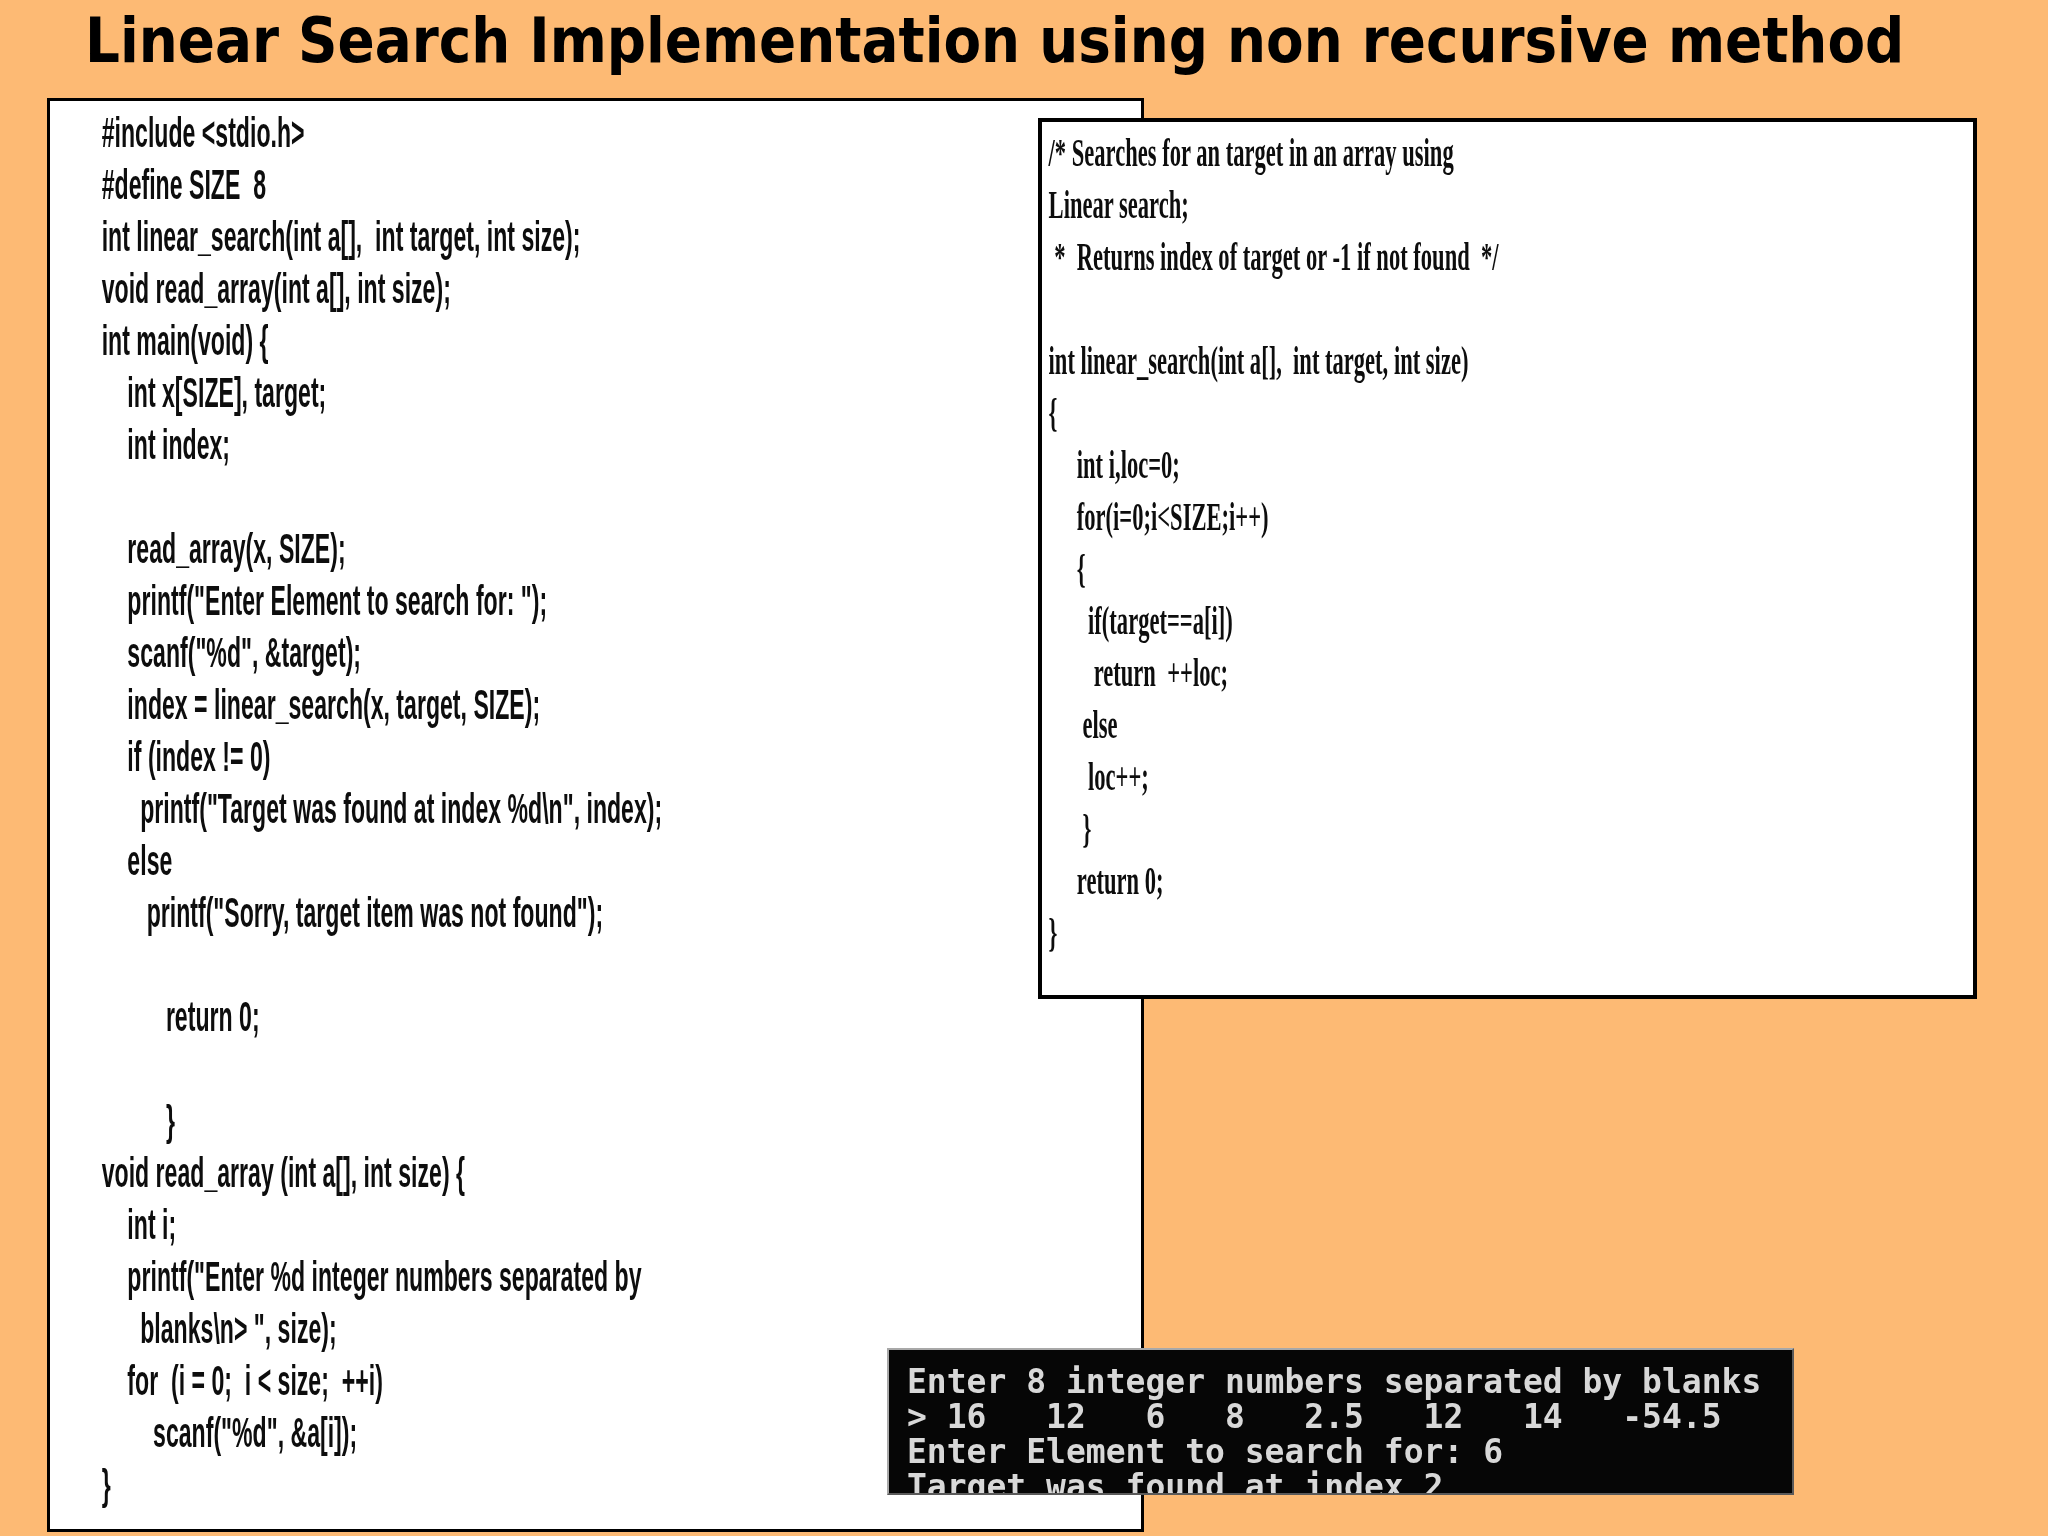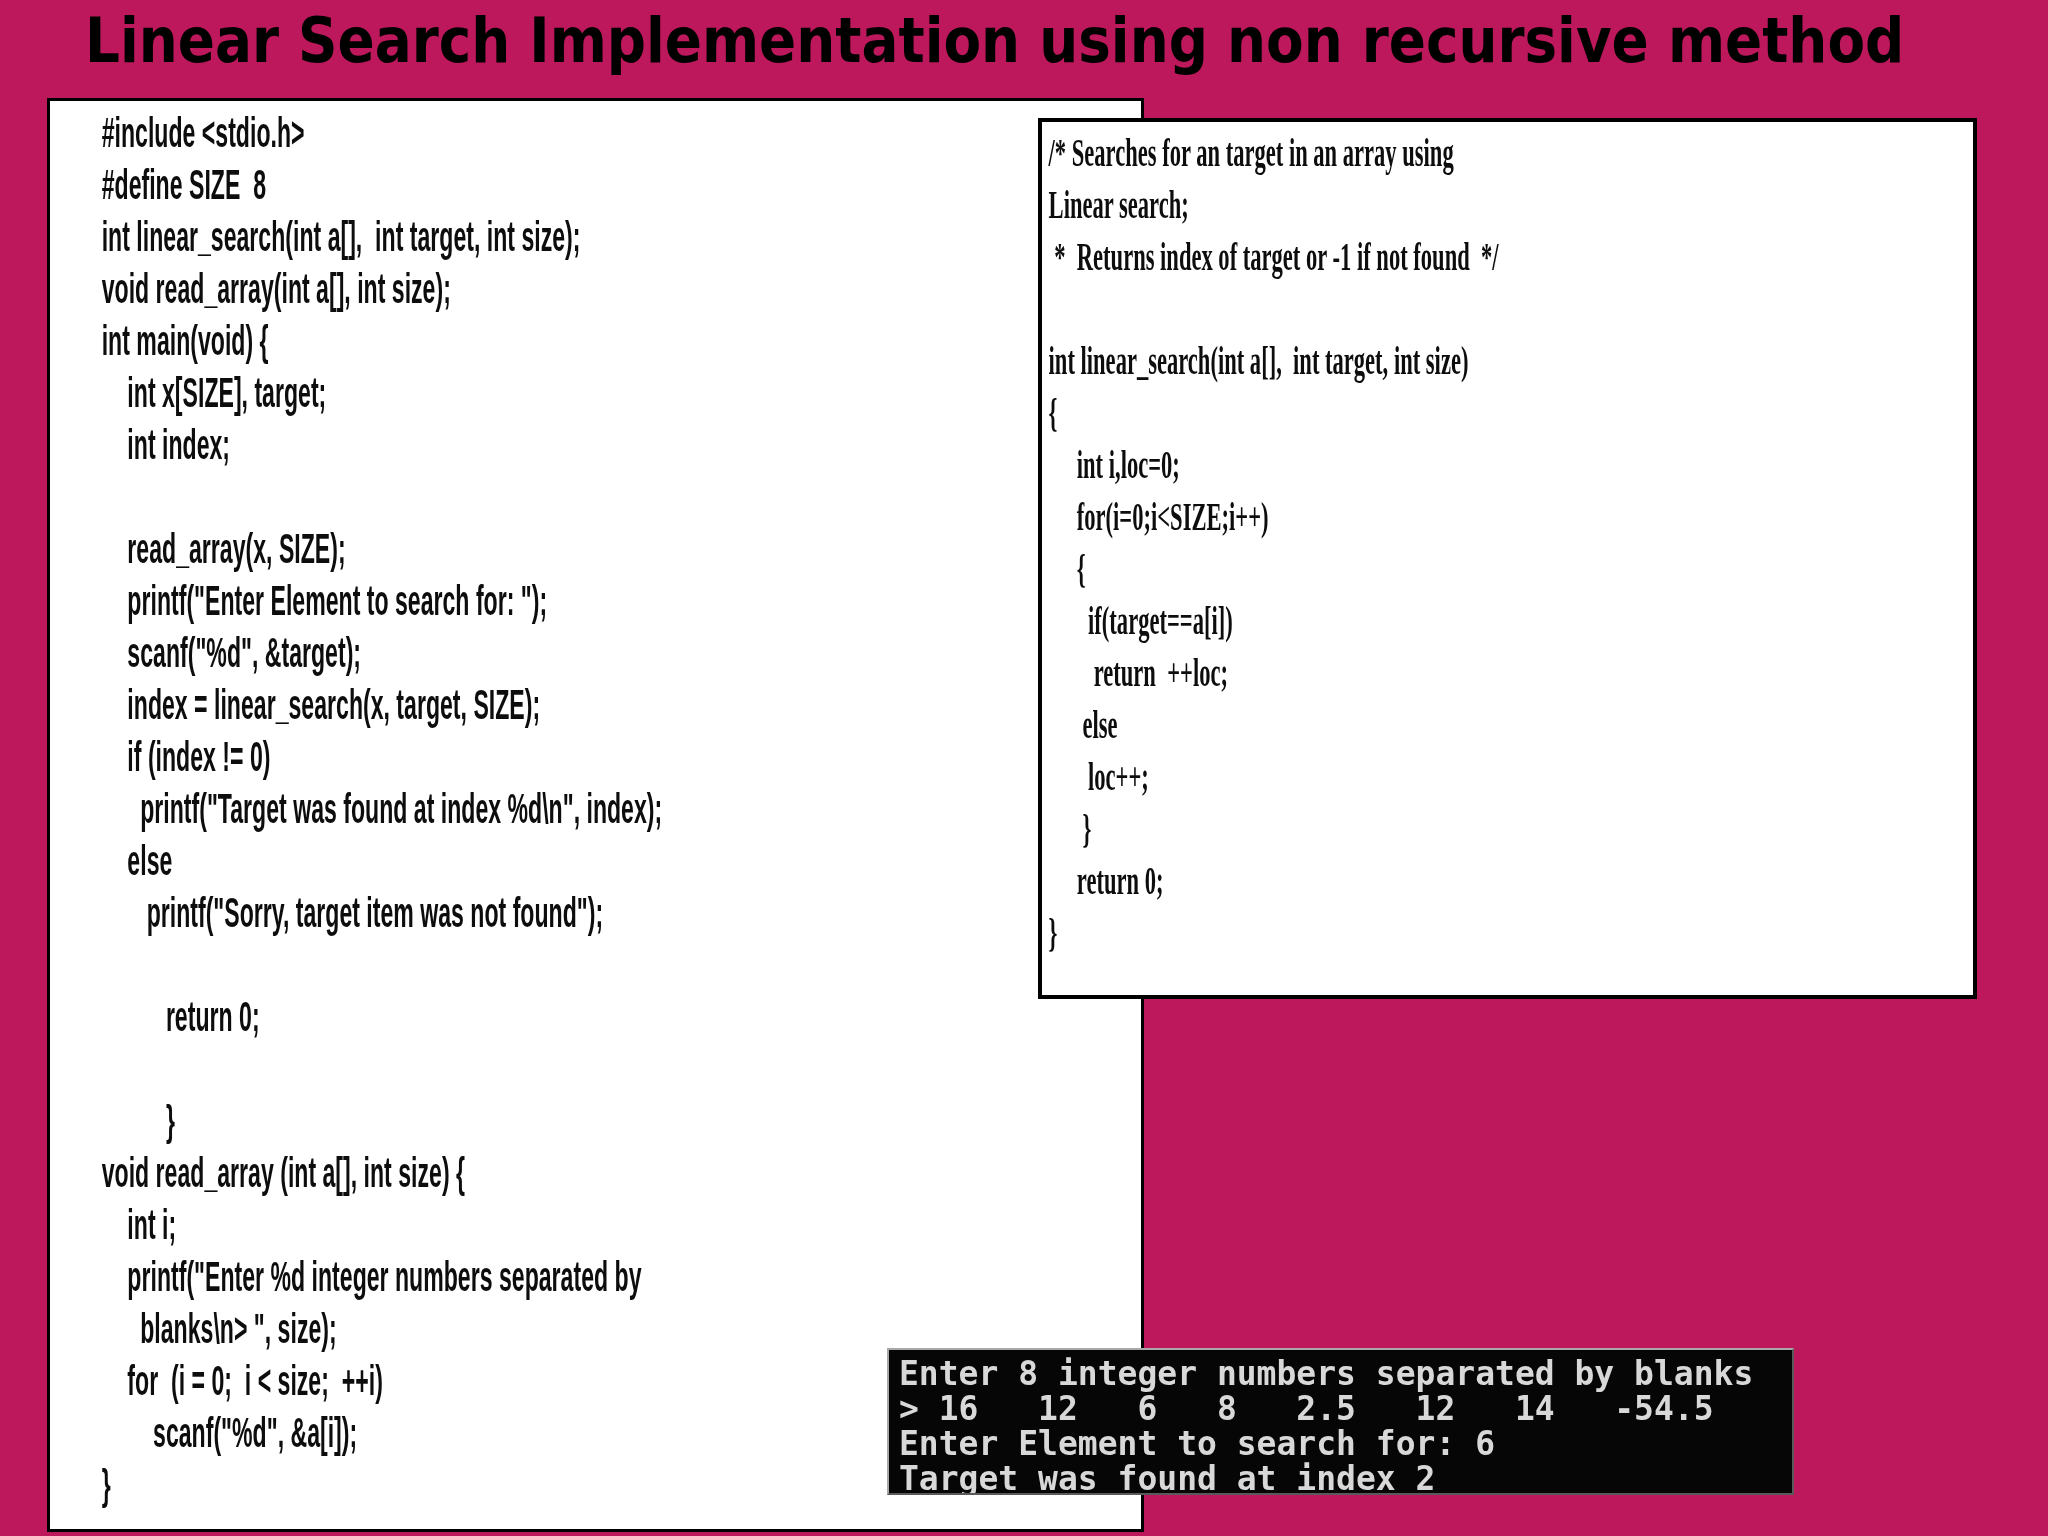--- a/index.html
+++ b/index.html
@@ -1,18 +1,18 @@
 <!DOCTYPE html>
 <html><head>
 <meta charset="utf-8">
 <style>
   html,body { margin:0; padding:0; background:#ffffff; }
   .page {
     position:relative; width:2048px; height:1536px;
-    background:#be185d; overflow:hidden;
+    background:#fdba74; overflow:hidden;
     font-family:"Liberation Sans", sans-serif;
   }
   .title {
     position:absolute; left:85px; top:4px;
     font-family:"DejaVu Sans", sans-serif;
     font-weight:bold; font-size:63px; color:#000;
     white-space:nowrap;
     transform:scaleX(0.87); transform-origin:left top;
   }
   .box {
@@ -38,21 +38,21 @@
     transform:scaleX(0.55);
   }
   .terminal {
     position:absolute; left:887px; top:1348px; width:907px; height:147px;
     background:#060606; z-index:3; box-sizing:border-box;
     border-top:2px solid #a8a8a8; border-left:2px solid #a8a8a8;
     border-right:2px solid #5a5a5a; border-bottom:2px solid #5a5a5a;
     overflow:hidden;
   }
   .term-text {
-    margin:4px; white-space:pre;
+    margin:12px; white-space:pre;
     font-family:"DejaVu Sans Mono", monospace;
     font-weight:bold; font-size:33px; line-height:35px;
     color:#d8d8d8; padding:2px 0 0 6px;
   }
 </style>
 </head>
 <body>
 
 <div class="page">
 

